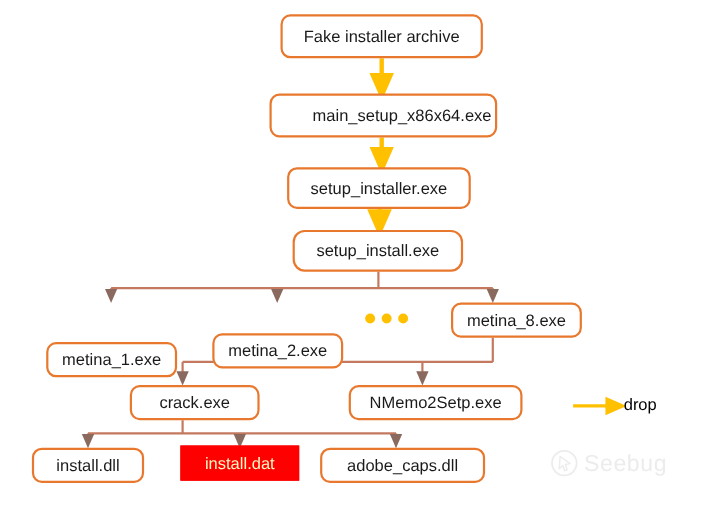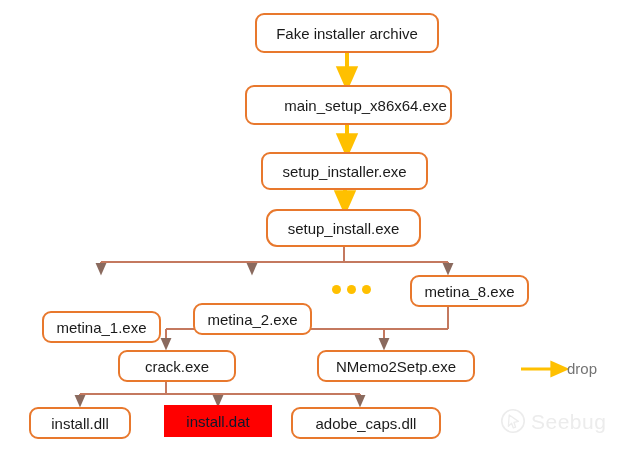--- a/index.html
+++ b/index.html
@@ -40,21 +40,21 @@
     display: flex;
     align-items: center;
     justify-content: center;
     white-space: nowrap;
     z-index: 3;
   }
   .node.danger {
     background: #FF0000;
     border-color: #FF0000;
     border-radius: 0;
-    color: #0f172a;
+    color: #fef9c3;
     z-index: 4;
   }
   
   .ellipsis {
     position: absolute;
     display: flex;
     gap: 6px;
     align-items: center;
     z-index: 3;
   }
@@ -68,21 +68,21 @@
   
   .legend {
     position: absolute;
     display: flex;
     align-items: center;
     gap: 8px;
     z-index: 3;
   }
   .legend-label {
     font-size: 15px;
-    color: #737373;
+    color: #000000;
     line-height: 1;
   }
   
   .watermark {
     position: absolute;
     display: flex;
     align-items: center;
     gap: 5px;
     opacity: 1;
     z-index: 2;

